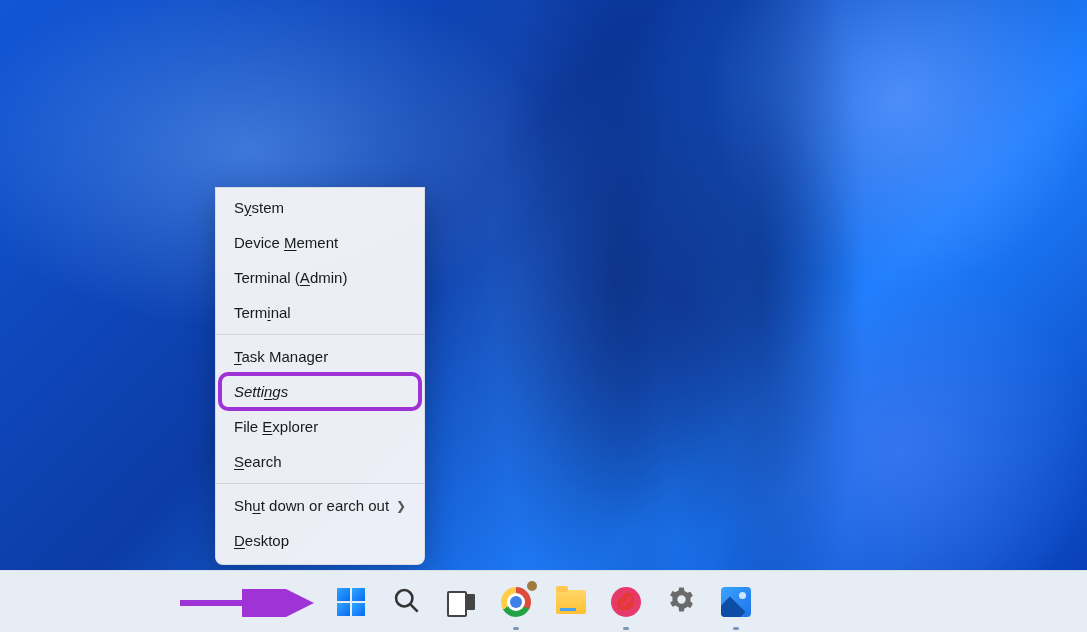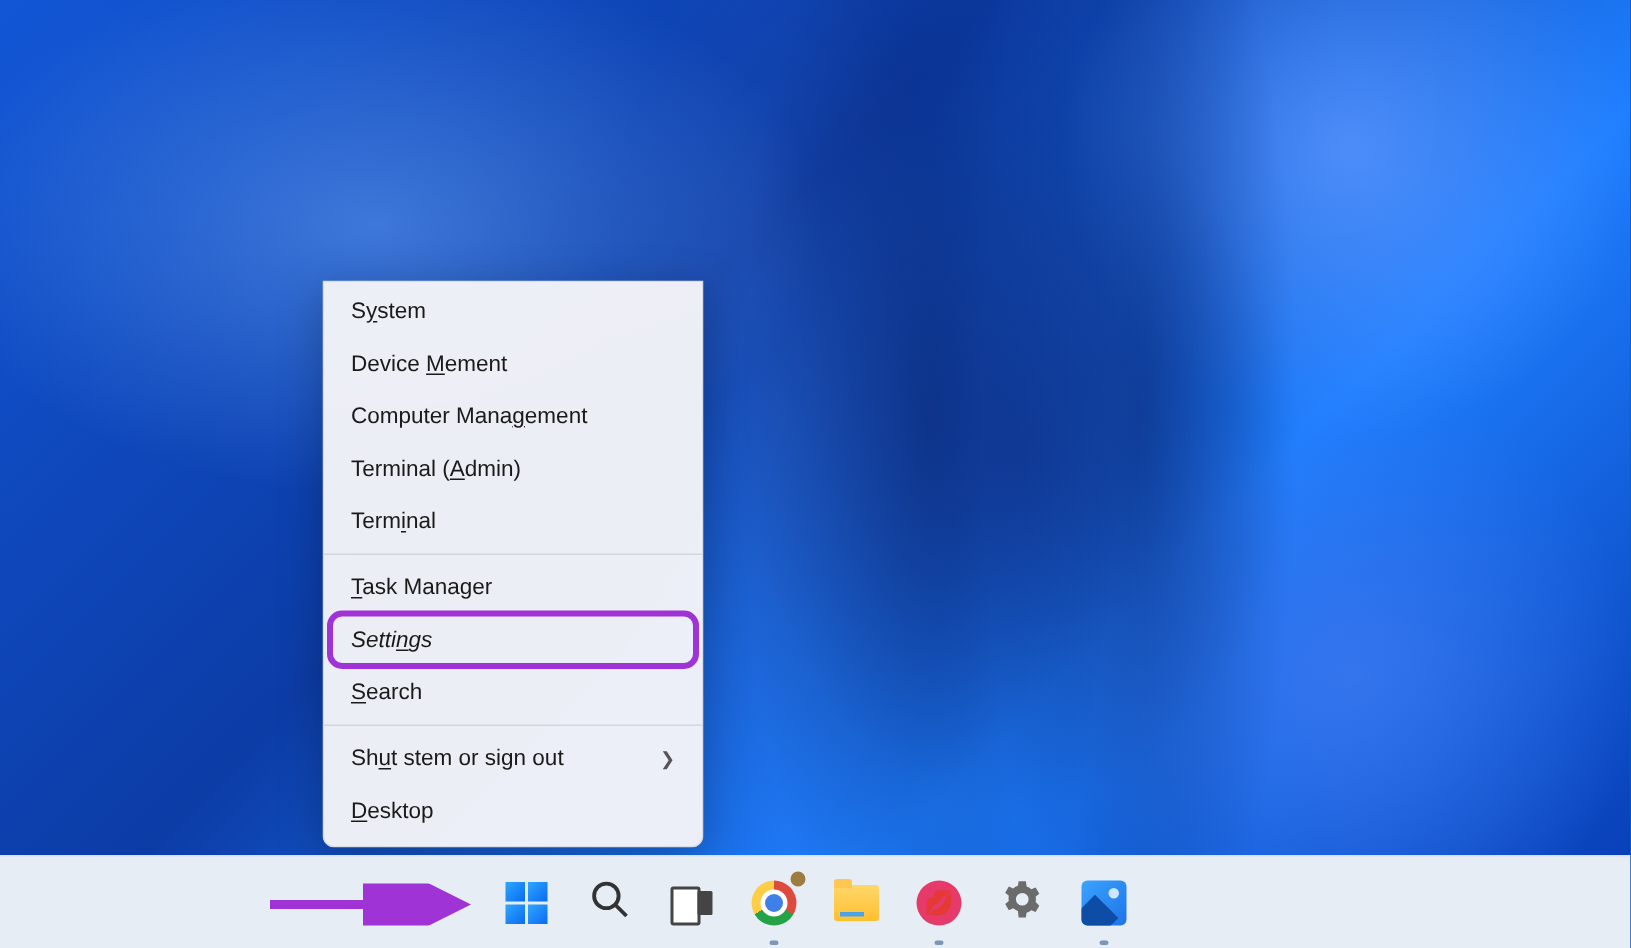--- a/index.html
+++ b/index.html
@@ -35,21 +35,21 @@
       inset:0;
       background:
         radial-gradient(ellipse 180px 600px at 620px 280px, rgba(5,25,90,0.5), transparent 70%),
         radial-gradient(ellipse 150px 600px at 760px 280px, rgba(5,25,90,0.45), transparent 70%),
         radial-gradient(ellipse 200px 600px at 520px 280px, rgba(255,255,255,0.05), transparent 60%);
     }
     .context-menu {
       position: absolute;
       left: 215px;
       bottom: 67px;
-      width: 254px;
+      width: 210px;
       background: rgba(244,244,248,0.97);
       border: 1px solid rgba(0,0,0,0.08);
       border-radius: 0 0 8px 8px;
       box-shadow: 0 8px 30px rgba(0,0,0,0.25);
       padding-top: 2px;
       padding-bottom: 6px;
     }
     .menu-item {
       padding: 9px 18px;
       font-size: 15px;
@@ -147,41 +147,41 @@
 <div class="desktop-bg"></div>
 
 <div class="context-menu">
   <div class="menu-item">
     <span><span>S</span><span class="underline">y</span><span>stem</span></span>
   </div>
   <div class="menu-item">
     <span><span>Device </span><span class="underline">M</span><span>ement</span></span>
   </div>
   <div class="menu-item">
-    <span><span>Computer Mana</span><span class="underline">g</span><span>ement</span></span>
-  </div>
-  <div class="menu-item">
     <span><span>Terminal (</span><span class="underline">A</span><span>dmin)</span></span>
   </div>
   <div class="menu-item">
     <span><span>Term</span><span class="underline">i</span><span>nal</span></span>
   </div>
   <div class="menu-separator"></div>
   <div class="menu-item">
     <span><span></span><span class="underline">T</span><span>ask Manager</span></span>
   </div>
   <div class="menu-item highlighted">
     <span><span>Setti</span><span class="underline">n</span><span>gs</span></span>
   </div>
   <div class="menu-item">
+    <span><span>File </span><span class="underline">E</span><span>xplorer</span></span>
+  </div>
+  <div class="menu-item">
     <span><span></span><span class="underline">S</span><span>earch</span></span>
   </div>
   <div class="menu-separator"></div>
   <div class="menu-item">
-    <span><span>Sh</span><span class="underline">u</span><span>t stem or sign out</span></span>
+    <span><span>Sh</span><span class="underline">u</span><span>t down or earch out</span></span>
     <span class="chevron">❯</span>
   </div>
   <div class="menu-item">
     <span><span></span><span class="underline">D</span><span>esktop</span></span>
   </div>
 </div>
 
 <div class="taskbar">
   <div class="taskbar-item">
     <div class="start-icon">

